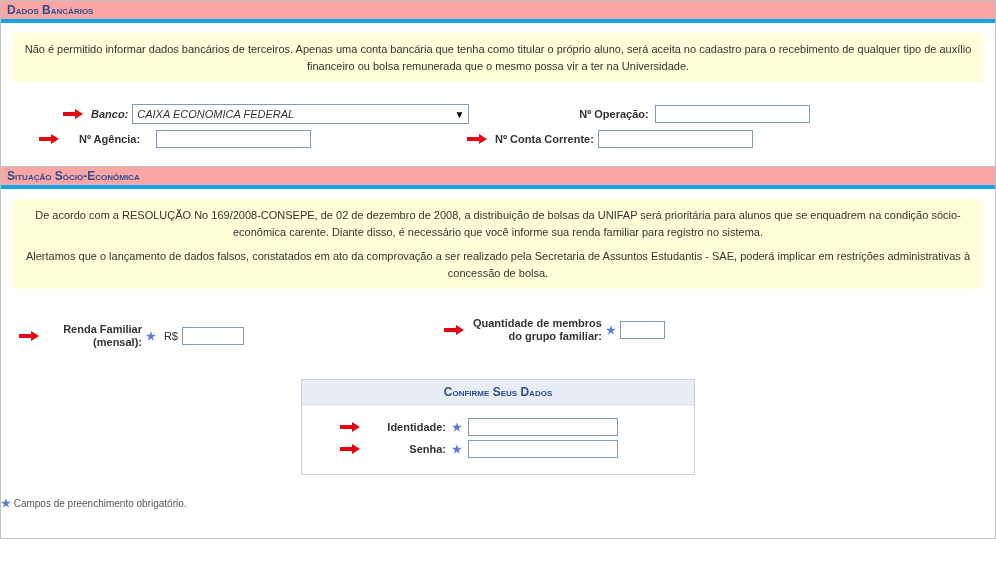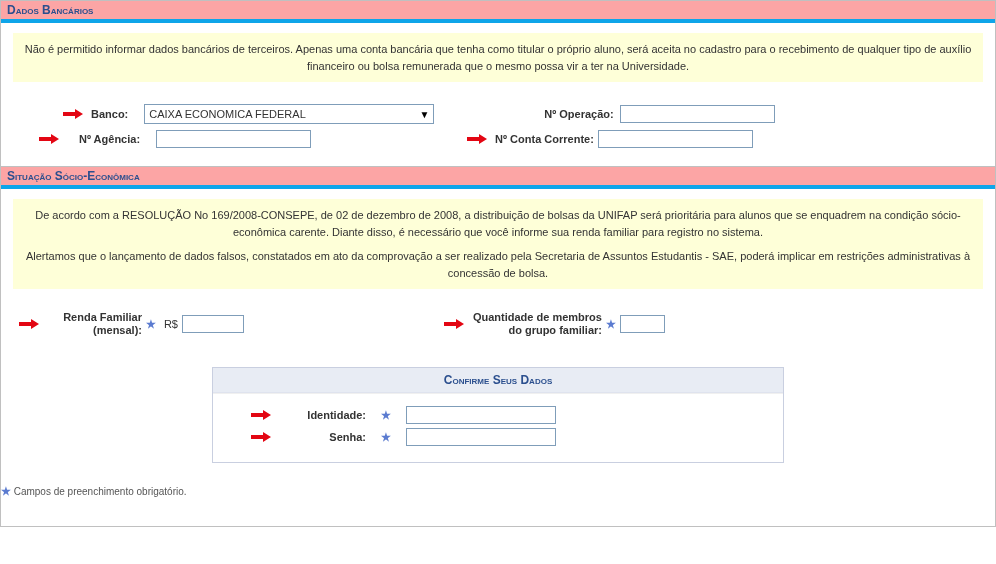--- a/index.html
+++ b/index.html
@@ -56,32 +56,31 @@
     text-align: right;
   }
   .arrow {
     display: inline-block;
     width: 20px;
     height: 10px;
     margin-right: 4px;
   }
   .arrow svg { display: block; }
   .select {
-    width: 290px;
+    width: 337px;
     height: 20px;
     border: 1px solid #7f9db9;
     background: #fff;
     font-size: 11px;
     padding: 5px 4px;
     position: relative;
     display: flex;
     align-items: center;
     justify-content: space-between;
     cursor: pointer;
-    margin-left: 12px;
   }
   .select .caret {
     color: #000;
     font-size: 10px;
   }
   input.text {
     border: 1px solid #7f9db9;
     height: 18px;
     font-size: 11px;
     padding: 0 3px;
@@ -91,21 +90,21 @@
   .w70  { width: 62px; }
   .w50  { width: 45px; }
   .w150 { width: 150px; }
   .star {
     color: #5b7bd0;
     font-weight: bold;
     font-size: 11px;
   }
   .confirm-wrap {
     margin: 12px auto 12px auto;
-    width: 572px;
+    width: 394px;
     border: 1px solid #c9cfe0;
     background: #737373;
   }
   .confirm-title {
     background: #e8ecf4;
     color: #2b4f8e;
     font-variant: small-caps;
     font-weight: bold;
     text-align: center;
     padding: 5px 0;
@@ -146,42 +145,42 @@
     text-align: center;
     padding: 6px 0 8px 0;
   }
   .multiline-label {
     font-weight: bold;
     text-align: right;
     line-height: 1.2;
     display: inline-block;
   }
   .confirm-body .ident-row {
-    display:flex; align-items:center; gap:15px; margin:4px 0;
+    display:flex; align-items:center; gap:6px; margin:4px 0;
   }
   .confirm-body .confirm-arrow-col {
     width:50px; display:flex; justify-content:flex-end;
   }
   .confirm-body .confirm-label-col {
     width:80px; text-align:right; font-weight:bold;
   }
 </style>
 </head>
 <body>
 
 <div class="container">
 
   <div class="section-header">Dados Bancários</div>
   <div class="info-box">
     <span>Não é permitido informar dados bancários de terceiros. Apenas uma conta bancária que tenha como titular o próprio aluno, será aceita no cadastro para o recebimento de qualquer tipo de auxílio financeiro ou bolsa remunerada que o mesmo possa vir a ter na Universidade.</span>
   </div>
 
   <div class="form-area">
     <div class="form-row" style="gap:20px;">
-      <div class="form-cell" style="margin-left:50px;">
+      <div class="form-cell" style="margin-left:50px;font-style:italic;">
         <span class="arrow">
           <svg width="20" height="10" viewBox="0 0 20 10">
               <polygon points="0,3 12,3 12,0 20,5 12,10 12,7 0,7" fill="#e30613"></polygon>
             </svg>
         </span>
         <span class="label">Banco:</span>
         <div class="select">
           <span>CAIXA ECONOMICA FEDERAL</span>
           <span class="caret">▼</span>
         </div>
@@ -214,21 +213,21 @@
   </div>
 
   <div class="section-header">Situação Sócio-Econômica</div>
   <div class="info-box">
     <p>De acordo com a RESOLUÇÃO No 169/2008-CONSEPE, de 02 de dezembro de 2008, a distribuição de bolsas da UNIFAP será prioritária para alunos que se enquadrem na condição sócio-econômica carente. Diante disso, é necessário que você informe sua renda familiar para registro no sistema.</p>
     <p style="margin-bottom:0;">Alertamos que o lançamento de dados falsos, constatados em ato da comprovação a ser realizado pela Secretaria de Assuntos Estudantis - SAE, poderá implicar em restrições administrativas à concessão de bolsa.</p>
   </div>
 
   <div class="form-area">
     <div class="form-row" style="gap:20px;">
-      <div class="form-cell" style="margin-left:0;">
+      <div class="form-cell" style="margin-left:0;margin-top:12px;">
         <span class="arrow" style="margin-left:6px;">
           <svg width="20" height="10" viewBox="0 0 20 10">
               <polygon points="0,3 12,3 12,0 20,5 12,10 12,7 0,7" fill="#e30613"></polygon>
             </svg>
         </span>
         <span class="multiline-label" style="width:95px;">Renda Familiar (mensal):</span>
         <span class="star">★</span>
         <span style="margin-left:4px;">R$</span>
         <input class="text w70" style="">
       </div>

